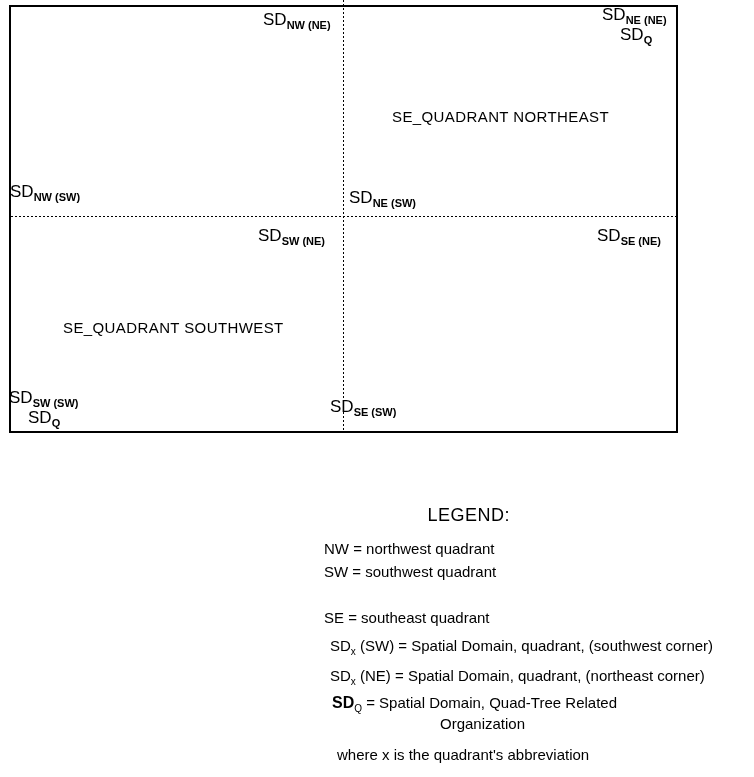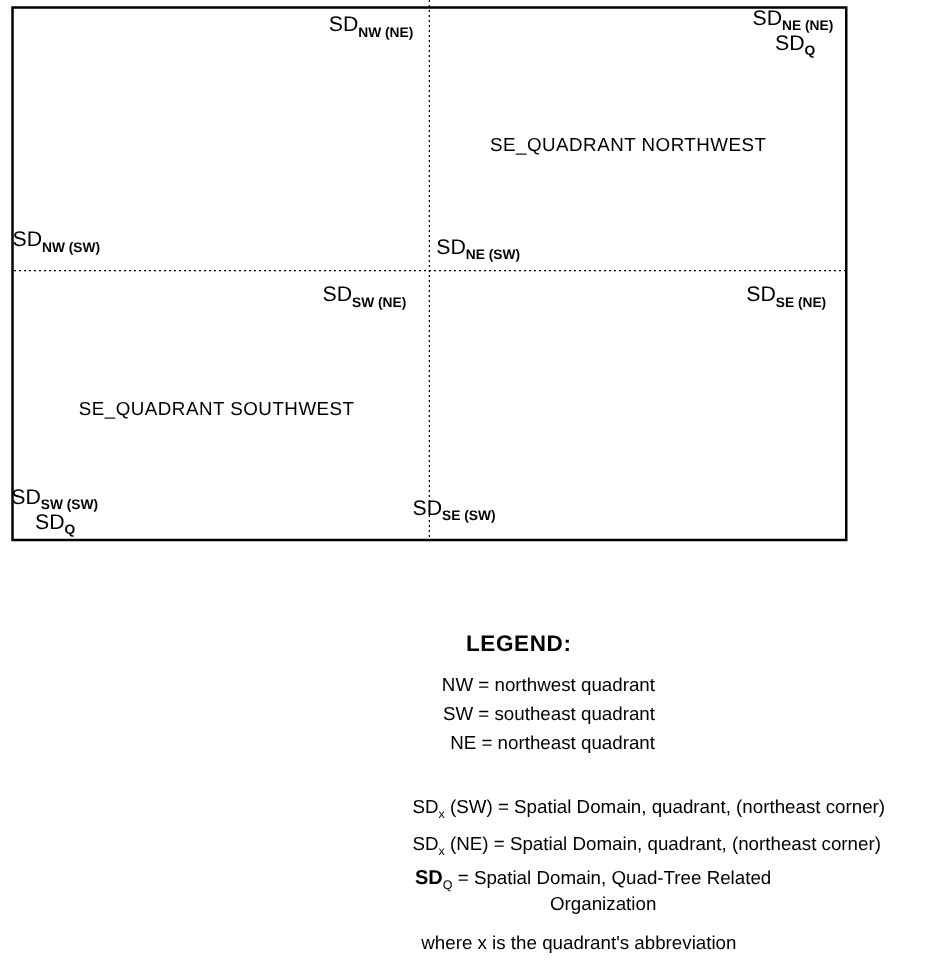--- a/index.html
+++ b/index.html
@@ -50,30 +50,30 @@
   }
   .sd sub {
     font-size: 11px;
     line-height: 1;
     font-weight: bold;
   }
   .legend-title {
     position: absolute;
     left: 320px; top: 505px;
     width: 190px;
-    text-align: center;
+    text-align: right;
     font-size: 18px;
-    font-weight: bold;
+    font-weight: normal;
     letter-spacing: 0.5px;
   }
   .legend-line {
     position: absolute;
     left: 324px;
     width: 200px;
-    text-align: right;
+    text-align: left;
     font-size: 15px;
     line-height: 1.1;
     white-space: nowrap;
   }
   .legend-sd {
     position: absolute;
     font-size: 15px;
     line-height: 1.1;
     white-space: nowrap;
   }
@@ -94,21 +94,21 @@
 </style>
 </head>
 <body>
 
 <div class="canvas">
 
   <div class="outer-box"></div>
   <div class="vline"></div>
   <div class="hline"></div>
 
-  <div class="qlabel" style="left:392px; top:109px">SE_QUADRANT NORTHWEST</div>
+  <div class="qlabel" style="left:392px; top:109px">SE_QUADRANT NORTHEAST</div>
   <div class="qlabel" style="left:63px; top:320px">SE_QUADRANT SOUTHWEST</div>
 
   <div class="sd" style="left:263px; top:11px"><span>SD</span><sub>NW (NE)</sub></div>
 
   <div class="sd" style="left:602px; top:6px"><span>SD</span><sub>NE (NE)</sub></div>
 
   <div class="sd" style="left:620px; top:26px"><span>SD</span><sub>Q</sub></div>
 
   <div class="sd" style="left:10px; top:183px"><span>SD</span><sub>NW (SW)</sub></div>
 
@@ -120,24 +120,24 @@
 
   <div class="sd" style="left:9px; top:389px"><span>SD</span><sub>SW (SW)</sub></div>
 
   <div class="sd" style="left:28px; top:409px"><span>SD</span><sub>Q</sub></div>
 
   <div class="sd" style="left:330px; top:398px"><span>SD</span><sub>SE (SW)</sub></div>
 
   <div class="legend-title">LEGEND:</div>
 
   <div class="legend-line" style="top:541px">NW = northwest quadrant</div>
-  <div class="legend-line" style="top:564px">SW = southeast quadrant</div>
-  <div class="legend-line" style="top:587px">NE = northeast quadrant</div>
+  <div class="legend-line" style="top:564px">SW = southwest quadrant</div>
+  <div class="legend-line" style="top:610px">SE = southeast quadrant</div>
 
-  <div class="legend-sd" style="left:330px; top:638px"><span>SD</span><sub>x</sub><span> (SW) = Spatial Domain, quadrant, (northeast corner)</span></div>
+  <div class="legend-sd" style="left:330px; top:638px"><span>SD</span><sub>x</sub><span> (SW) = Spatial Domain, quadrant, (southwest corner)</span></div>
 
   <div class="legend-sd" style="left:330px; top:668px"><span>SD</span><sub>x</sub><span> (NE) = Spatial Domain, quadrant, (northeast corner)</span></div>
 
   <div class="legend-sd" style="left:332px; top:694px"><span class="sdq-main">SD</span><sub>Q</sub><span> = Spatial Domain, Quad-Tree Related</span></div>
 
   <div class="legend-plain" style="left:440px; top:716px">Organization</div>
 
   <div class="legend-plain" style="left:337px; top:747px">where x is the quadrant's abbreviation</div>
 
 </div>

